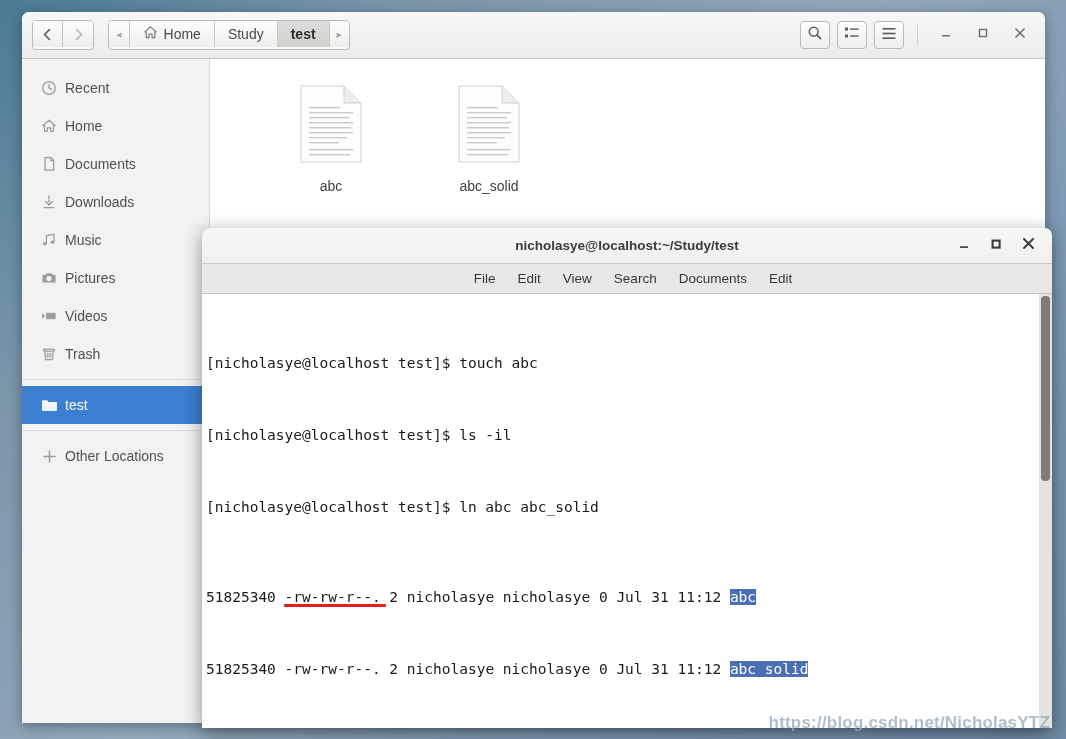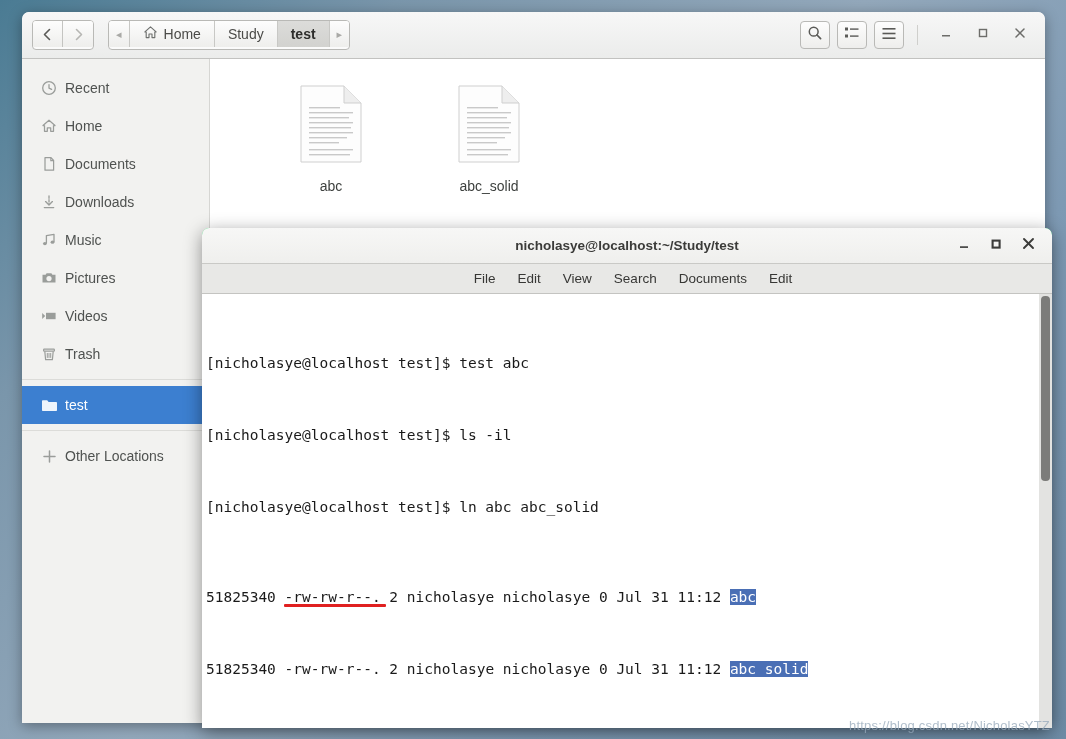--- a/index.html
+++ b/index.html
@@ -299,26 +299,27 @@
   #term-thumb {
     width: 9px;
     background: #7c7c7a;
     border-radius: 4px;
     height: 185px;
   }
   #watermark {
     position: absolute;
     right: 16px;
     bottom: 6px;
-    font-size: 13px;
+    font-size: 17px;
     color: rgba(150,168,185,0.75);
     font-family: "Liberation Sans", sans-serif;
     letter-spacing: 0.2px;
     pointer-events: none;
     white-space: nowrap;
+    font-weight: bold;
   }
 </style>
 </head>
 <body>
 
 <div id="file-manager">
 
   <div id="fm-headerbar">
 
     <div class="btn-group nav-group">
@@ -613,21 +614,21 @@
     <div class="tmenu">Edit</div>
     <div class="tmenu">View</div>
     <div class="tmenu">Search</div>
     <div class="tmenu">Documents</div>
     <div class="tmenu">Edit</div>
   </div>
 
   <div id="term-screen">
     <div id="term-text">
 
-      <div class="tline"><span>[nicholasye@localhost test]$ </span><span>test abc</span></div>
+      <div class="tline"><span>[nicholasye@localhost test]$ </span><span>touch abc</span></div>
 
       <div class="tline"><span>[nicholasye@localhost test]$ </span><span>ls -il</span></div>
 
       <div class="tline"><span>[nicholasye@localhost test]$ </span><span>ln abc abc_solid</span></div>
 
 
       <div class="tline"><span>51825340</span><span> </span><span>-rw-rw-r--.</span><span> </span><span>2</span><span> </span><span>nicholasye</span><span> </span><span>nicholasye</span><span> </span><span>0</span><span> </span><span>Jul 31 11:12</span><span> </span><span class="sel">abc</span><span class="underline-red" style="left:78px; top:16px; width:102px;"></span></div>
 
       <div class="tline"><span>51825340</span><span> </span><span>-rw-rw-r--.</span><span> </span><span>2</span><span> </span><span>nicholasye</span><span> </span><span>nicholasye</span><span> </span><span>0</span><span> </span><span>Jul 31 11:12</span><span> </span><span class="sel">abc_solid</span></div>
 

